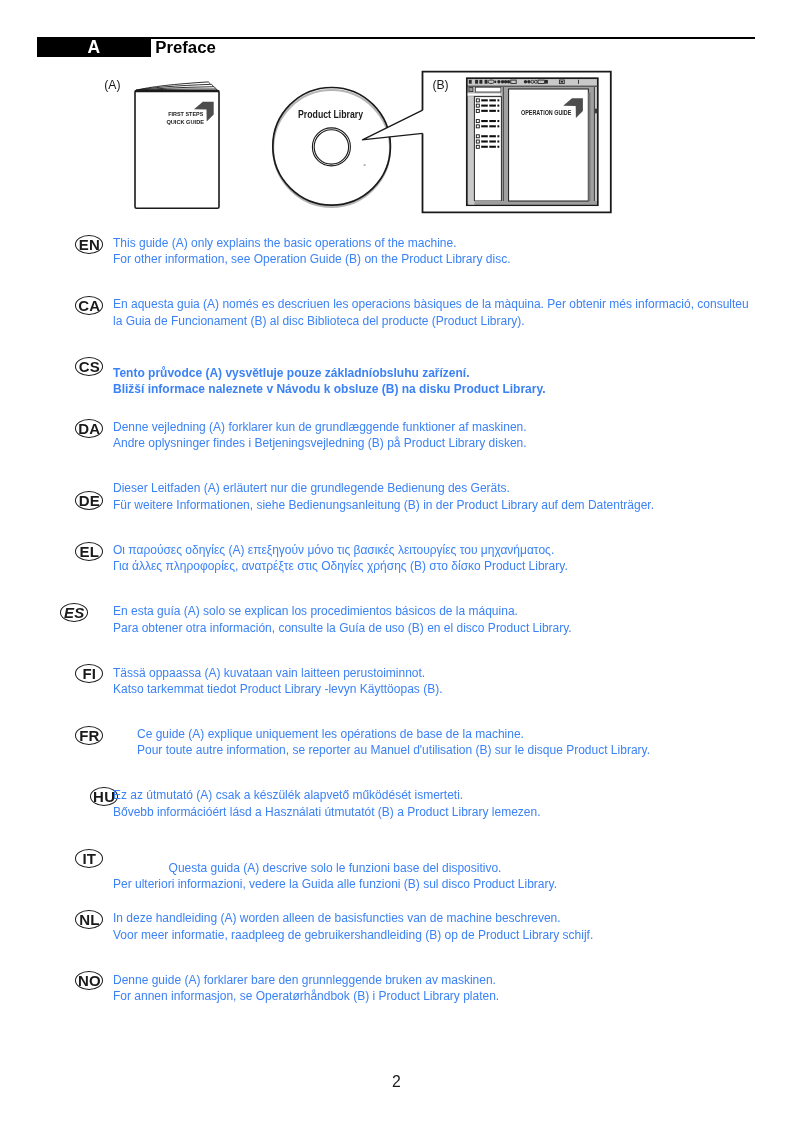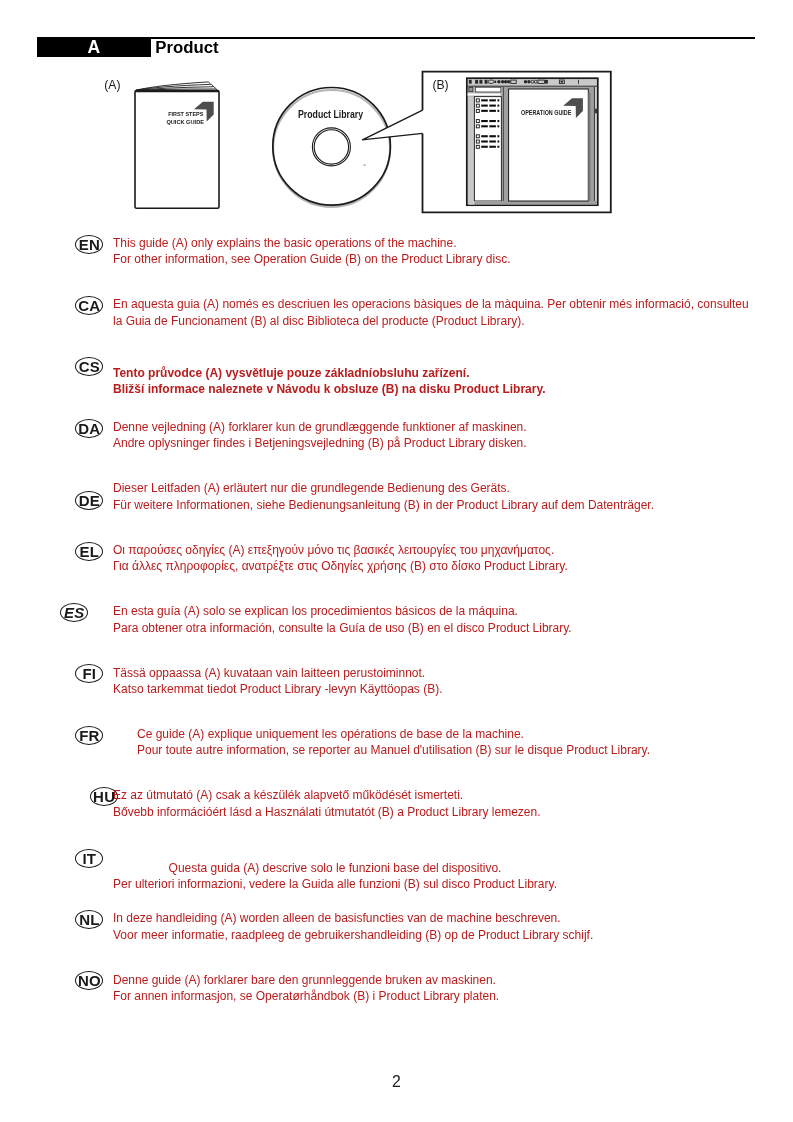--- a/index.html
+++ b/index.html
@@ -3,35 +3,35 @@
 <meta charset="utf-8">
 <style>
   html,body{margin:0;padding:0;}
   body{width:793px;height:1122px;position:relative;background:#ffffff;
        font-family:"Liberation Sans",sans-serif;overflow:hidden;}
   .abs{position:absolute;}
   .badge{position:absolute;width:26.3px;height:17px;border:1.5px solid #1a1a1a;
          border-radius:50%;text-align:center;font-weight:bold;font-size:15px;
          line-height:17px;color:#1a1a1a;letter-spacing:0.2px;}
   .txt{position:absolute;left:113px;font-size:12px;line-height:16.4px;
-       color:#b91c1c;white-space:nowrap;}
+       color:#3b82f6;white-space:nowrap;}
   #hdrA{position:absolute;left:37px;top:38px;width:113.5px;height:19px;
         background:#000;color:#fff;font-weight:bold;font-size:17.5px;
         text-align:center;line-height:19px;}
   #hdrRule{position:absolute;left:37px;top:37.4px;width:718px;height:1.8px;background:#000;}
   #hdrTitle{position:absolute;left:155.2px;top:39.6px;font-weight:bold;font-size:16.8px;
         color:#000;line-height:16px;}
   #pageno{position:absolute;left:0;top:1072.8px;width:793px;text-align:center;
         font-size:15.8px;color:#1a1a1a;}
 </style>
 </head>
 <body>
 <div id="hdrRule"></div>
 <div id="hdrA">A</div>
-<div id="hdrTitle">Product</div>
+<div id="hdrTitle">Preface</div>
 
 <svg id="fig" class="abs" style="left:0;top:0" width="793" height="1122" viewBox="0 0 793 1122">
 
   <text x="104.3" y="89.3" font-size="12.2" fill="#1a1a1a">(A)</text>
 
   <g stroke="#1a1a1a" fill="none" stroke-width="0.9">
     <path d="M135.9,90.2 Q158,85 208.3,81.9 L210.3,83.8"></path>
     <path d="M135.9,90.3 Q158,86.3 211.4,84.3 L213.4,86.2"></path>
     <path d="M135.9,90.4 Q160,87.7 214.1,86.7 L215.9,88.7"></path>
     <path d="M135.9,90.5 Q162,88.9 216.3,89 L218,91.1"></path>

